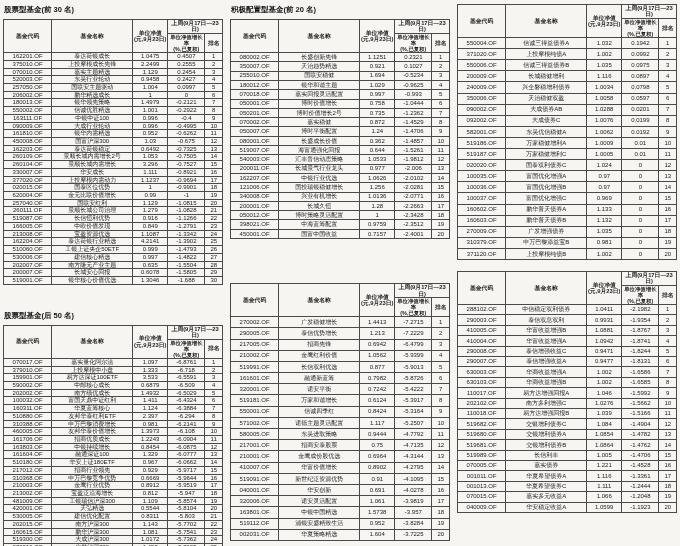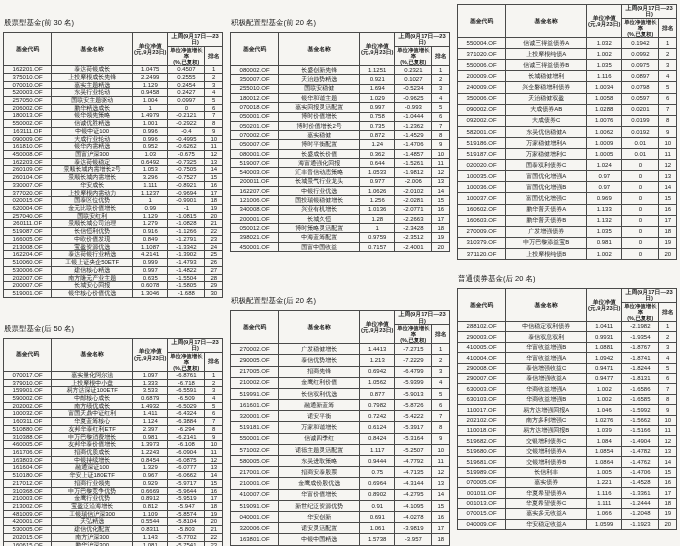--- a/index.html
+++ b/index.html
@@ -4,21 +4,21 @@
 <style>
   html,body{margin:0;padding:0;}
   body{
     width:680px;height:546px;overflow:hidden;
     background:#f6f5f2;color:#111;
     font-family:"Liberation Sans","DejaVu Sans",sans-serif;
   }
   .page{display:flex;gap:7px;padding:4px 3px 0 3px;box-sizing:border-box;width:680px;}
   .col{flex:1;min-width:0;}
   .section-title{
-    font-size:7.5px;font-weight:normal;margin:14px 0 4px 1px;color:#141414;
+    font-size:7.5px;font-weight:bold;margin:1px 0 4px 1px;color:#141414;
     white-space:nowrap;
   }
   table{width:100%;border-collapse:collapse;table-layout:fixed;}
   th,td{
     border:0.6px solid #4a4a4a;
     font-size:6px;padding:0;text-align:center;
     white-space:nowrap;overflow:hidden;line-height:1.12;color:#1c1c1c;
   }
   th{font-weight:bold;white-space:pre-line;font-size:5.8px;}
   th.th-small{font-size:5.4px;}
@@ -645,21 +645,20 @@
               <td>450001.OF</td>
               <td>国富中国收益</td>
               <td>0.7157</td>
               <td>-2.4001</td>
               <td>20</td>
             </tr>
           </tbody>
         </table>
     </div>
     <div class="section gap-mid">
-      <div class="section-title">积极配置型基金(后 20 名)</div>
       <table class="t4">
           <colgroup>
             <col style="width: 22%;">
             <col style="width: 37%;">
             <col style="width: 16%;">
             <col style="width: 17%;">
             <col style="width: 8%;">
           </colgroup>
           <thead>
             <tr>
@@ -983,21 +982,20 @@
               <td>371120.OF</td>
               <td>上投摩根纯债B</td>
               <td>1.002</td>
               <td>0</td>
               <td>20</td>
             </tr>
           </tbody>
         </table>
     </div>
     <div class="section gap-right">
-      <div class="section-title">普通债券基金(后 20 名)</div>
       <table class="t5">
           <colgroup>
             <col style="width: 22%;">
             <col style="width: 37%;">
             <col style="width: 16%;">
             <col style="width: 17%;">
             <col style="width: 8%;">
           </colgroup>
           <thead>
             <tr>

